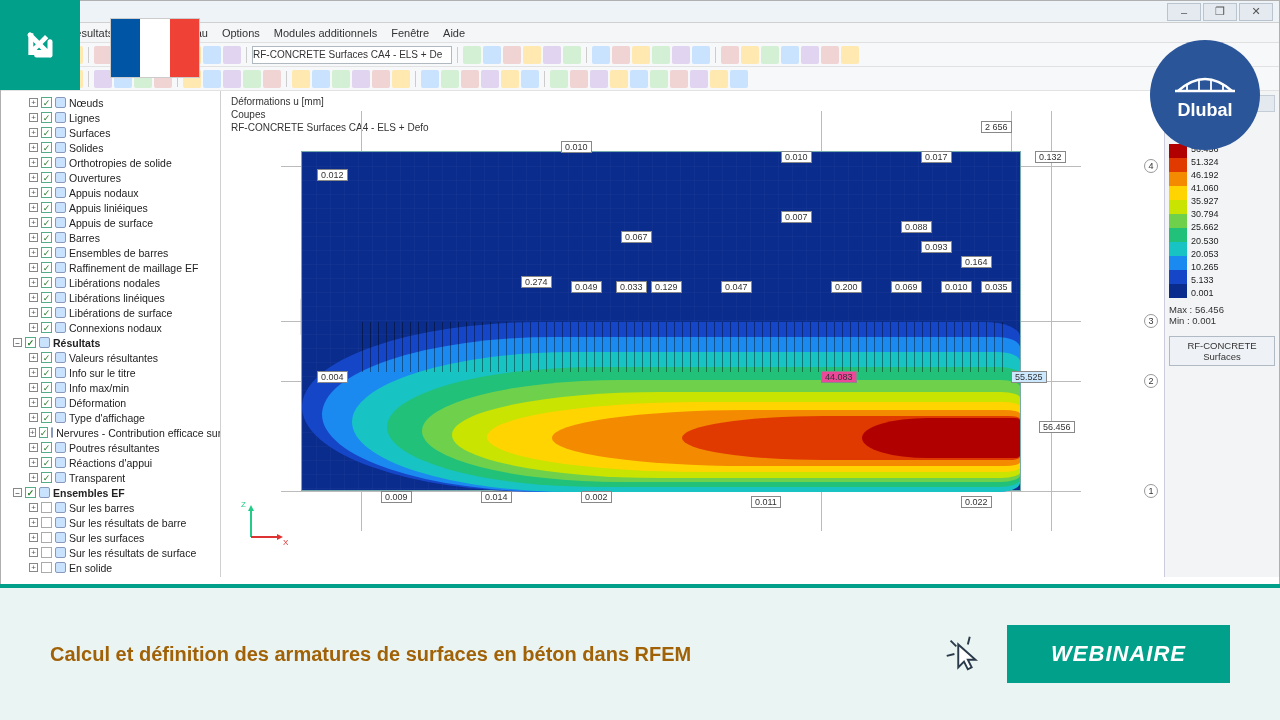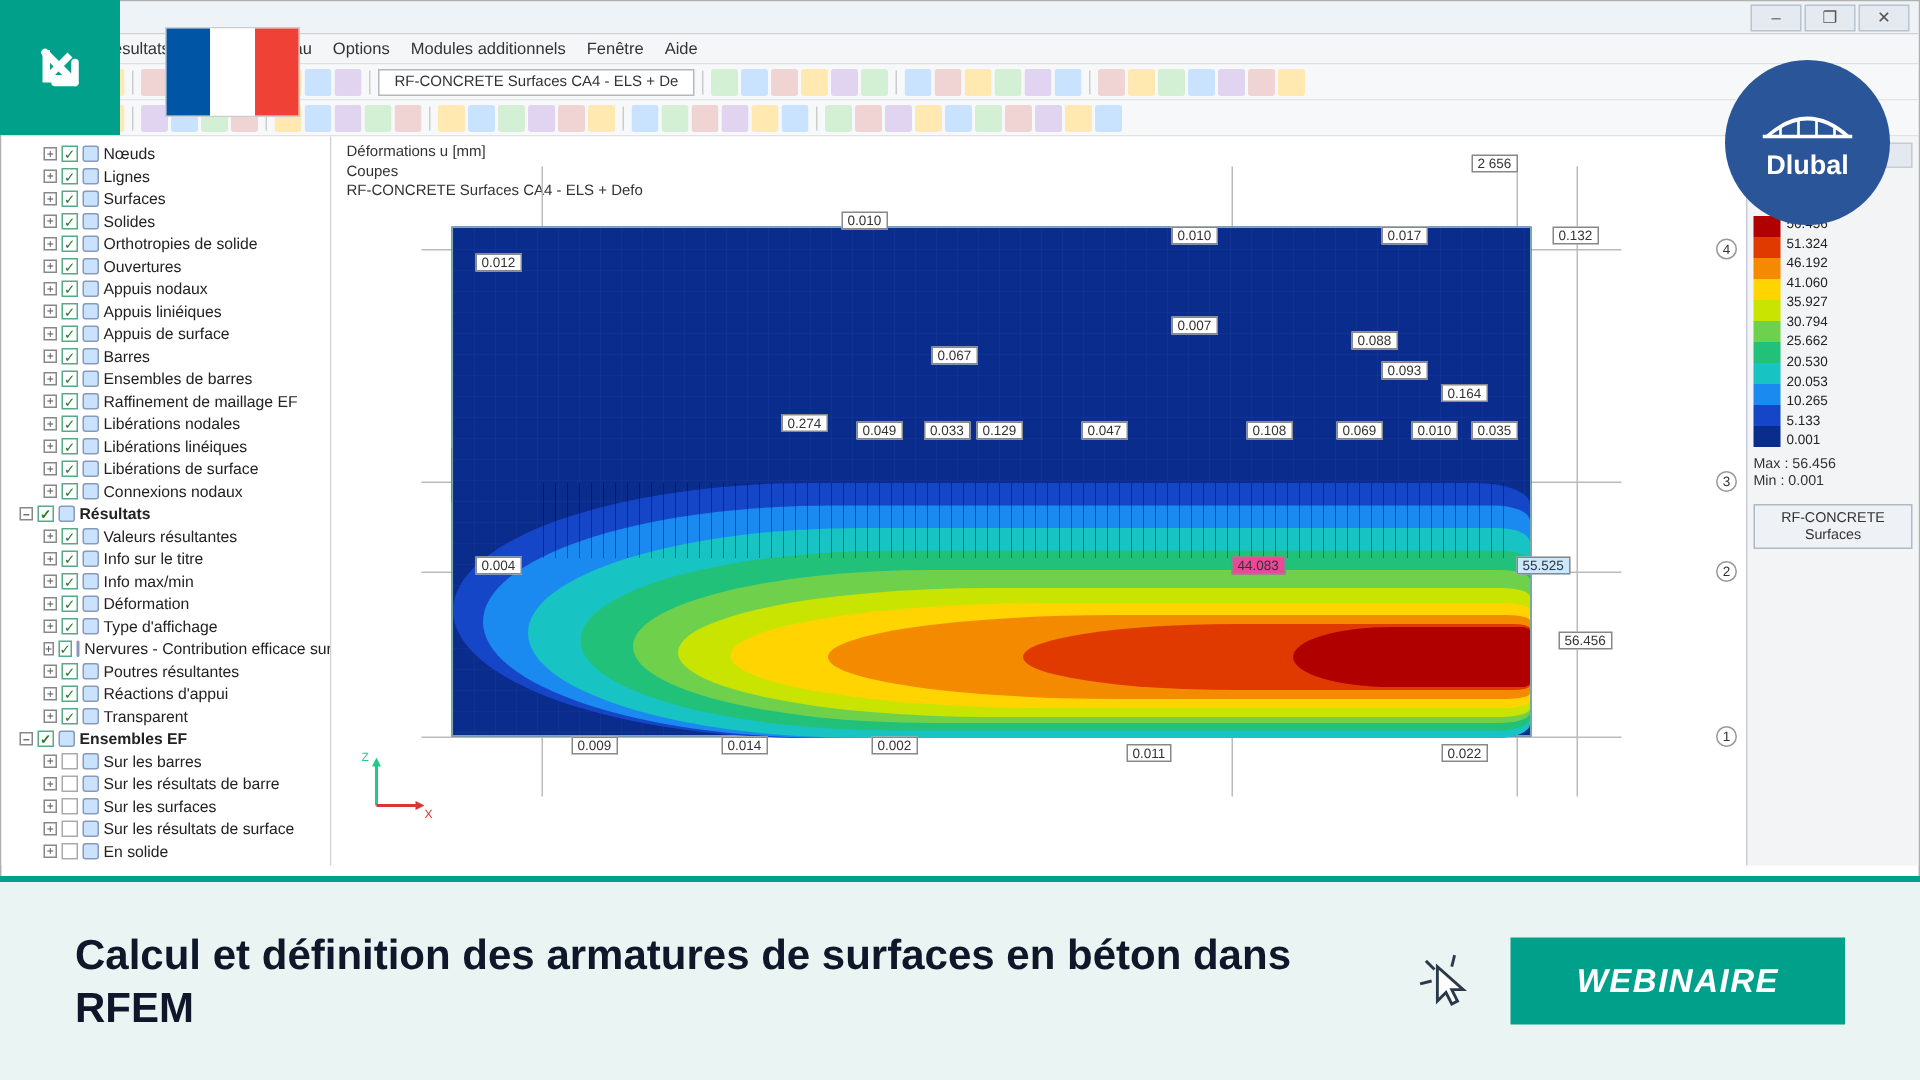--- a/index.html
+++ b/index.html
@@ -15,21 +15,21 @@
   .dlubal-logo svg { width:60px; height:30px; }
   .app-window { position:absolute; top:0; left:0; right:0; height:600px; background:#fff; border:1px solid #b0b0b0; }
   .titlebar { height:22px; background:#eef3f7; border-bottom:1px solid #d0d0d0; display:flex; align-items:center; justify-content:flex-end; padding:0 6px; gap:2px;}
   .titlebar .tb-btn { width:34px; height:18px; border:1px solid #b9c4cf; background:#e4eaf0; display:flex; align-items:center; justify-content:center; font-size:11px; color:#555;}
   .menubar { height:20px; background:#f4f6f8; border-bottom:1px solid #e0e0e0; display:flex; align-items:center; padding-left:12px; gap:14px; font-size:11px; color:#333;}
   .menubar span { cursor:default; }
   .toolbar-row { height:24px; background:#f7f8f9; border-bottom:1px solid #e2e2e2; display:flex; align-items:center; padding:0 4px; gap:2px; }
   .tb-ico { width:18px; height:18px; border:1px solid transparent; background:linear-gradient(#fff,#eef0f2); border-radius:2px; display:inline-flex; align-items:center; justify-content:center; font-size:10px; color:#666;}
   .tb-ico.c1{background:#ffe9b0;} .tb-ico.c2{background:#c9e3ff;} .tb-ico.c3{background:#d4f0d4;} .tb-ico.c4{background:#f0d4d4;} .tb-ico.c5{background:#e0d4f0;}
   .tb-sep { width:1px; height:16px; background:#ccc; margin:0 3px;}
-  .tb-combo { height:18px; border:1px solid #b0b8c0; background:#fff; font-size:10px; padding:0 10px; display:flex; align-items:center; min-width:80px; color:#333;}
+  .tb-combo { height:18px; border:1px solid #b0b8c0; background:#fff; font-size:10px; padding:0 0; display:flex; align-items:center; min-width:80px; color:#333;}
   .tb-combo.long { min-width:200px; }
   .work-area { display:flex; height:486px; }
   .tree { width:220px; background:#fff; border-right:1px solid #d0d0d0; overflow:hidden; font-size:10.5px; color:#222; padding:4px 2px 4px 4px;}
   .tree-item { display:flex; align-items:center; height:15px; gap:3px; white-space:nowrap; padding-left:var(--ind,8px); }
   .tree-item.bold { font-weight:700; }
   .tree-exp { width:9px; height:9px; border:1px solid #888; display:inline-flex; align-items:center; justify-content:center; line-height:1; font-size:8px; color:#555; background:#fff;}
   .tree-chk { width:11px; height:11px; border:1px solid #5a8; background:#fff; display:inline-flex; align-items:center; justify-content:center; font-size:9px; color:#2a7a2a;}
   .tree-chk.unchk { color:transparent; border-color:#aaa;}
   .tree-ico { width:11px; height:11px; background:#c9e3ff; border:1px solid #89b; border-radius:2px;}
   .viewport { flex:1; background:#fff; position:relative; overflow:hidden;}
@@ -45,21 +45,21 @@
   .axis-circ { position:absolute; width:14px; height:14px; border:1px solid #999; border-radius:50%; background:#fff; font-size:9px; display:flex; align-items:center; justify-content:center; color:#333;}
   .panel-right { width:115px; background:#f2f4f6; border-left:1px solid #ccd; padding:4px; font-size:10px; color:#333;}
   .panel-right .title { background:#e4e9ef; border:1px solid #c4cdd6; padding:2px 4px; margin-bottom:4px;}
   .legend-bar { display:flex; margin:6px 0;}
   .legend-colors { width:18px; display:flex; flex-direction:column;}
   .legend-colors div { flex:1; }
   .legend-vals { display:flex; flex-direction:column; justify-content:space-between; font-size:9px; padding-left:4px; color:#222;}
   .pr-btn { margin-top:10px; border:1px solid #b0bac4; background:#eef1f5; padding:3px 2px; text-align:center; font-size:9.5px;}
   
   .footer { position:absolute; bottom:0; left:0; right:0; height:136px; background:#eaf5f3; border-top:4px solid #00a08a; display:flex; align-items:center; padding:0 50px;}
-  .footer-title { font-size:28px; font-weight:700; color:#0f172a; line-height:1.25; flex:1; }
+  .footer-title { font-size:20px; font-weight:700; color:#a16207; line-height:1.25; flex:1; }
   .web-badge { display:flex; align-items:center; gap:20px;font-style:italic; }
   .web-badge .cursor { width:46px; height:46px; }
   .web-badge .bar { background:#00a08a; color:#fff; font-weight:700; font-size:22px; padding:16px 44px; letter-spacing:1px;}
 </style>
 </head>
 <body>
 
 <div class="app-window">
   <div class="titlebar">
     <div class="tb-btn">–</div>
@@ -372,21 +372,21 @@
       <div class="gridline h" style="top:75px"></div>
       <div class="gridline h" style="top:230px"></div>
       <div class="gridline h" style="top:290px"></div>
       <div class="gridline h" style="top:400px"></div>
 
       <div class="axis-circ" style="top:68px; right:6px">4</div>
       <div class="axis-circ" style="top:223px; right:6px">3</div>
       <div class="axis-circ" style="top:283px; right:6px">2</div>
       <div class="axis-circ" style="top:393px; right:6px">1</div>
 
-      <div class="label-box" style="top:12px; left:760px">2 656</div>
+      <div class="label-box" style="top:30px; left:760px">2 656</div>
       <div class="label-box" style="top:220px; left:68px; transform:rotate(-90deg)">13,730</div>
 
       <div class="plot">
 
         <div style="position:absolute;inset:0;background-image:linear-gradient(#3a58b022 1px,transparent 1px),linear-gradient(90deg,#3a58b022 1px,transparent 1px);background-size:14px 14px;"></div>
 
         <div class="layer" style="left:0;top:170px;right:0;height:170px;background:#1646c8;border-radius:40% 6% 6% 40%/60% 10% 10% 60%;"></div>
         <div class="layer" style="left:20px;top:185px;right:0;height:155px;background:#1a8af0;border-radius:40% 4% 4% 40%/60% 8% 8% 60%;"></div>
         <div class="layer" style="left:50px;top:200px;right:0;height:140px;background:#18c3c3;border-radius:40% 4% 4% 40%/60% 8% 8% 60%;"></div>
         <div class="layer" style="left:85px;top:215px;right:0;height:120px;background:#22c17a;border-radius:40% 4% 4% 40%/60% 8% 8% 60%;"></div>
@@ -408,21 +408,21 @@
       <div class="label-box" style="top:78px;left:96px">0.012</div>
       <div class="label-box" style="top:140px;left:400px">0.067</div>
       <div class="label-box" style="top:120px;left:560px">0.007</div>
       <div class="label-box" style="top:130px;left:680px">0.088</div>
       <div class="label-box" style="top:150px;left:700px">0.093</div>
       <div class="label-box" style="top:185px;left:300px">0.274</div>
       <div class="label-box" style="top:190px;left:350px">0.049</div>
       <div class="label-box" style="top:190px;left:395px">0.033</div>
       <div class="label-box" style="top:190px;left:430px">0.129</div>
       <div class="label-box" style="top:190px;left:500px">0.047</div>
-      <div class="label-box" style="top:190px;left:610px">0.108</div>
+      <div class="label-box" style="top:190px;left:610px">0.200</div>
       <div class="label-box" style="top:190px;left:670px">0.069</div>
       <div class="label-box" style="top:190px;left:720px">0.010</div>
       <div class="label-box" style="top:190px;left:760px">0.035</div>
       <div class="label-box" style="top:165px;left:740px">0.164</div>
 
       <div class="label-box" style="top:280px;left:96px">0.004</div>
       <div class="label-box" style="top:280px;left:600px;background:#ec4899">44.083</div>
       <div class="label-box" style="top:280px;left:790px;background:#cce8ff">55.525</div>
 
       <div class="label-box" style="top:400px;left:160px">0.009</div>

